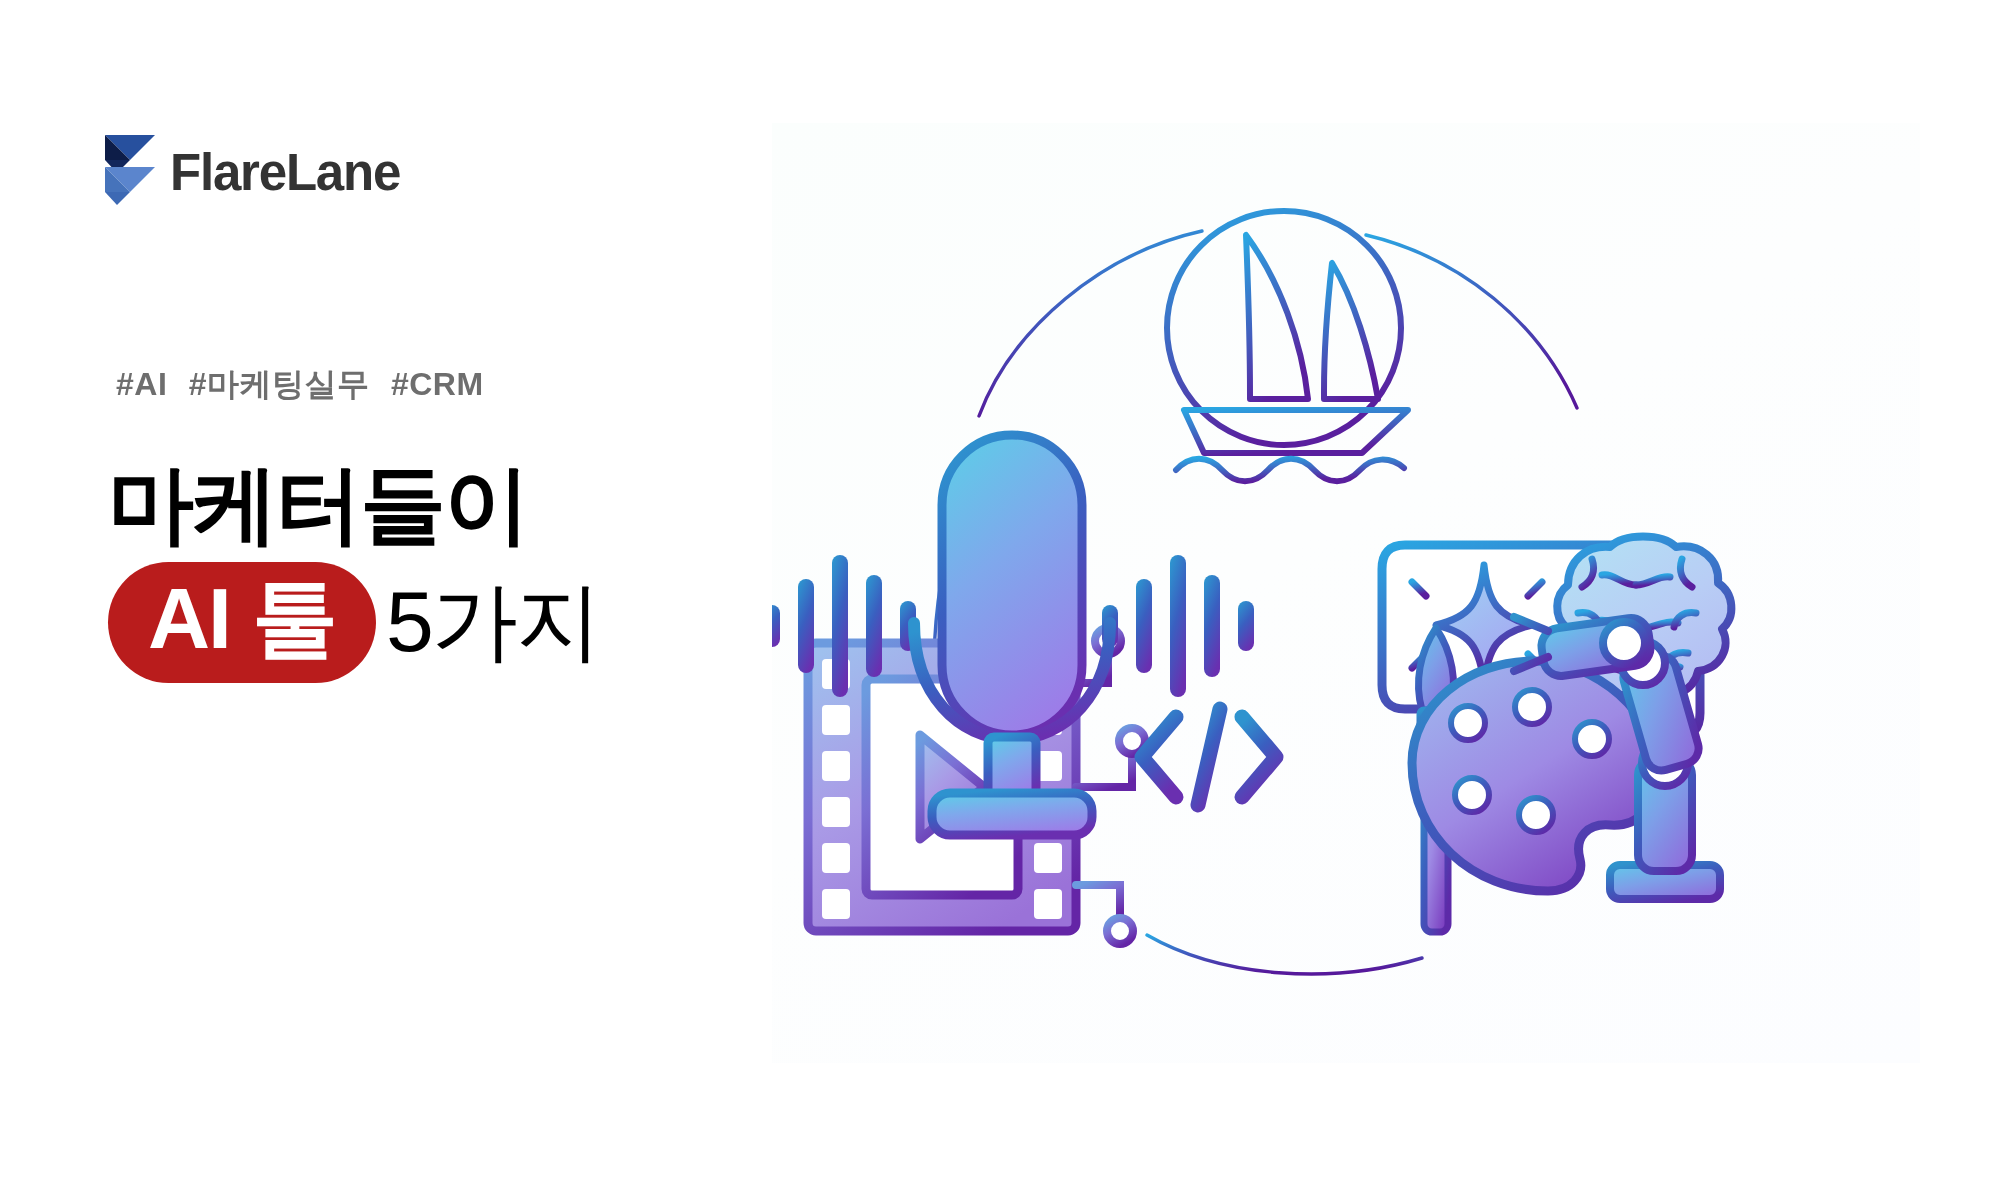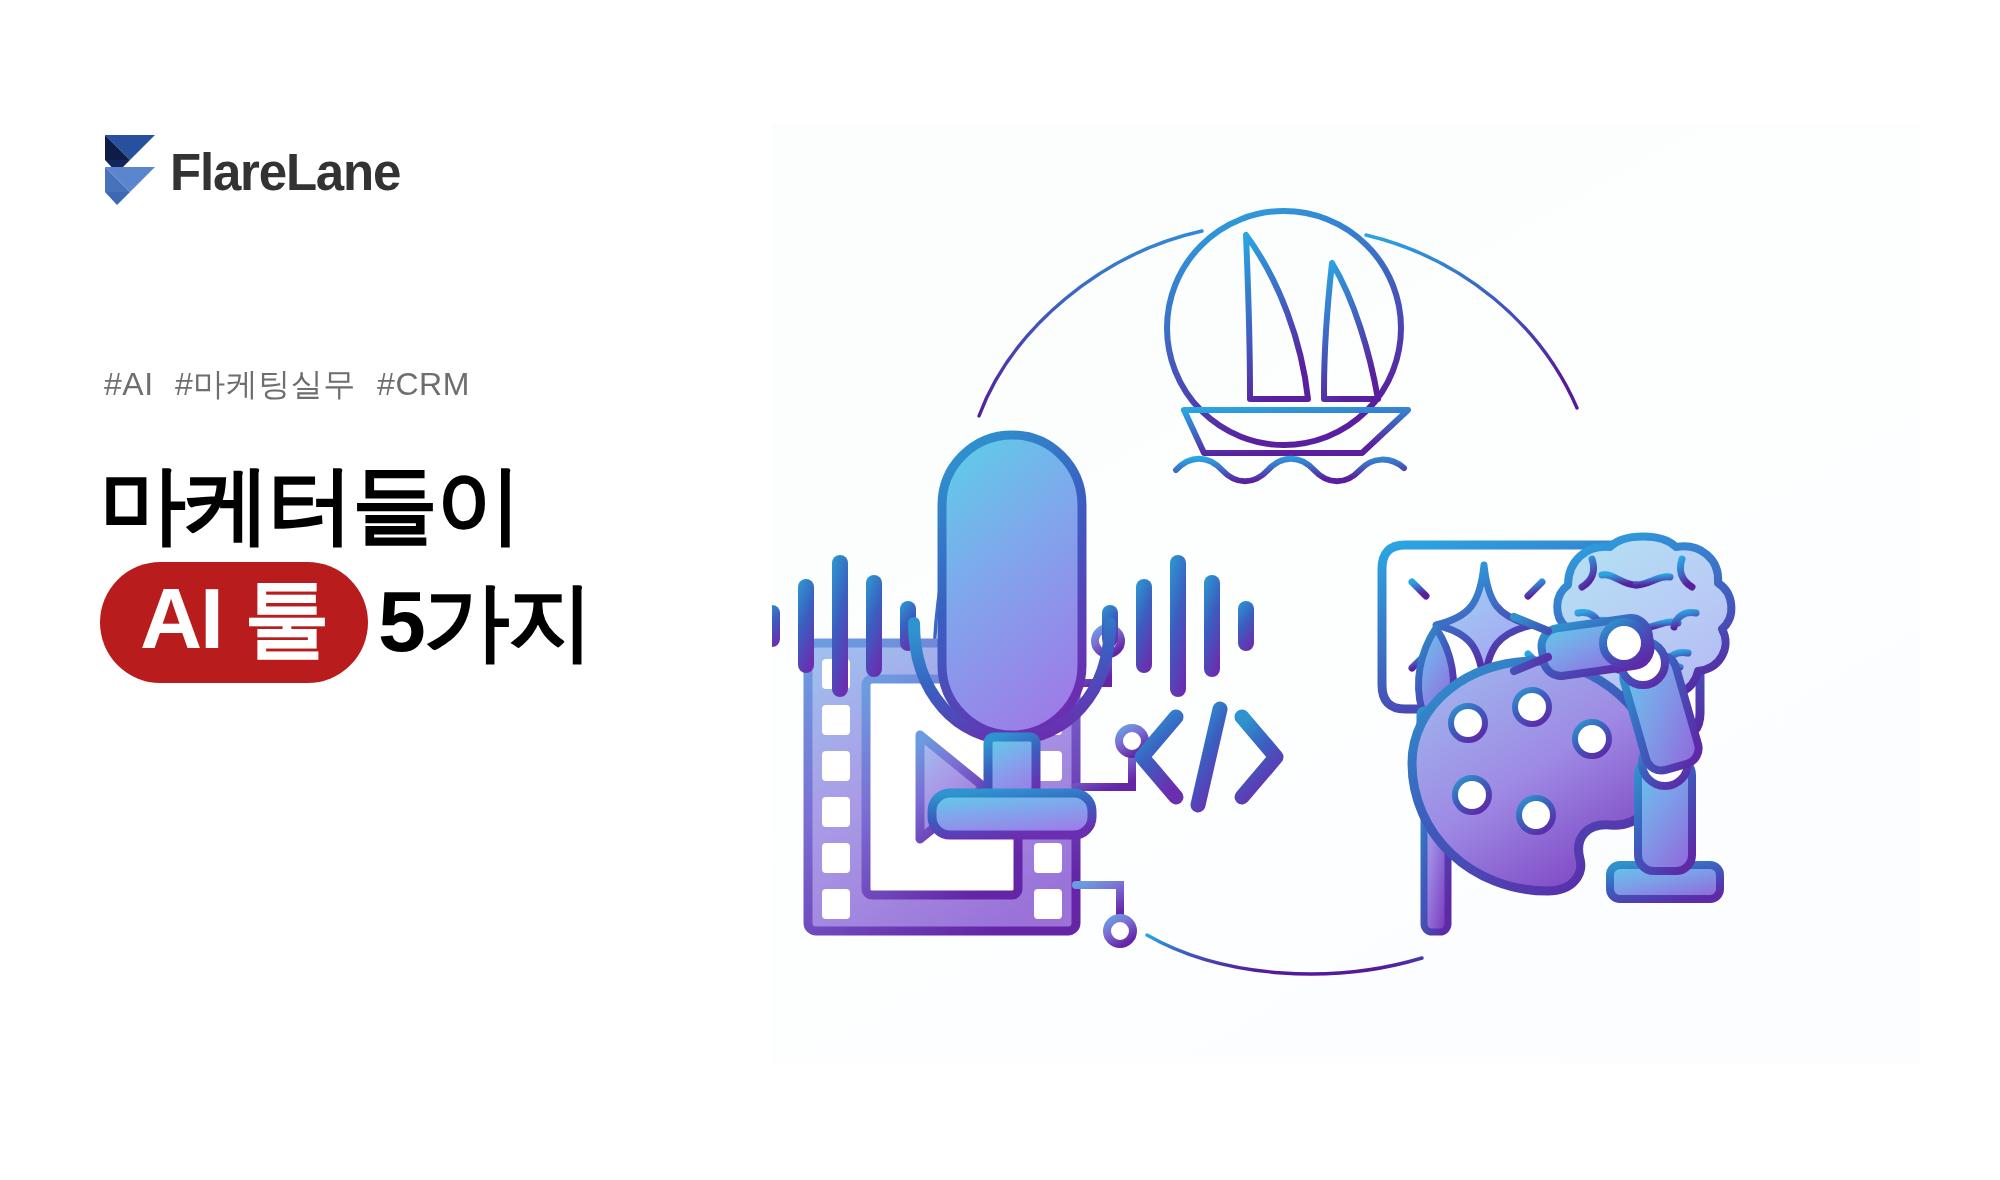--- a/index.html
+++ b/index.html
@@ -44,35 +44,35 @@
     font-weight: bold;
     letter-spacing: -1.2px;
     color: #333333;
     line-height: 1;
     white-space: nowrap;
   }
 
   
   #hashtags {
     position: absolute;
-    left: 104px;
+    left: 116px;
     top: 355px;
     font-size: 32px;
-    font-weight: normal;
+    font-weight: bold;
     color: #6e6e6e;
     letter-spacing: 0.5px;
     white-space: nowrap;
   }
   #hashtags .tag { margin-right: 12px; }
   #hashtags .tag:last-child { margin-right: 0; }
 
   
   #headline {
     position: absolute;
-    left: 100px;
+    left: 108px;
     top: 440px;
     width: 660px;
   }
   .headline-line {
     font-size: 86px;
     font-weight: bold;
     color: #000000;
     line-height: 1.32;
     letter-spacing: -2px;
     white-space: nowrap;
@@ -92,21 +92,21 @@
     border-radius: 100px;
     padding: 6px 40px 14px 40px;
     font-size: 86px;
     font-weight: bold;
     letter-spacing: -2px;
     line-height: 1.18;
     white-space: nowrap;
   }
   #count-suffix {
     font-size: 86px;
-    font-weight: bold;
+    font-weight: normal;
     color: #000000;
     letter-spacing: -2px;
     line-height: 1.32;
     padding-left: 10px;
     white-space: nowrap;
   }
 
   
   #illustration-panel {
     position: absolute;

